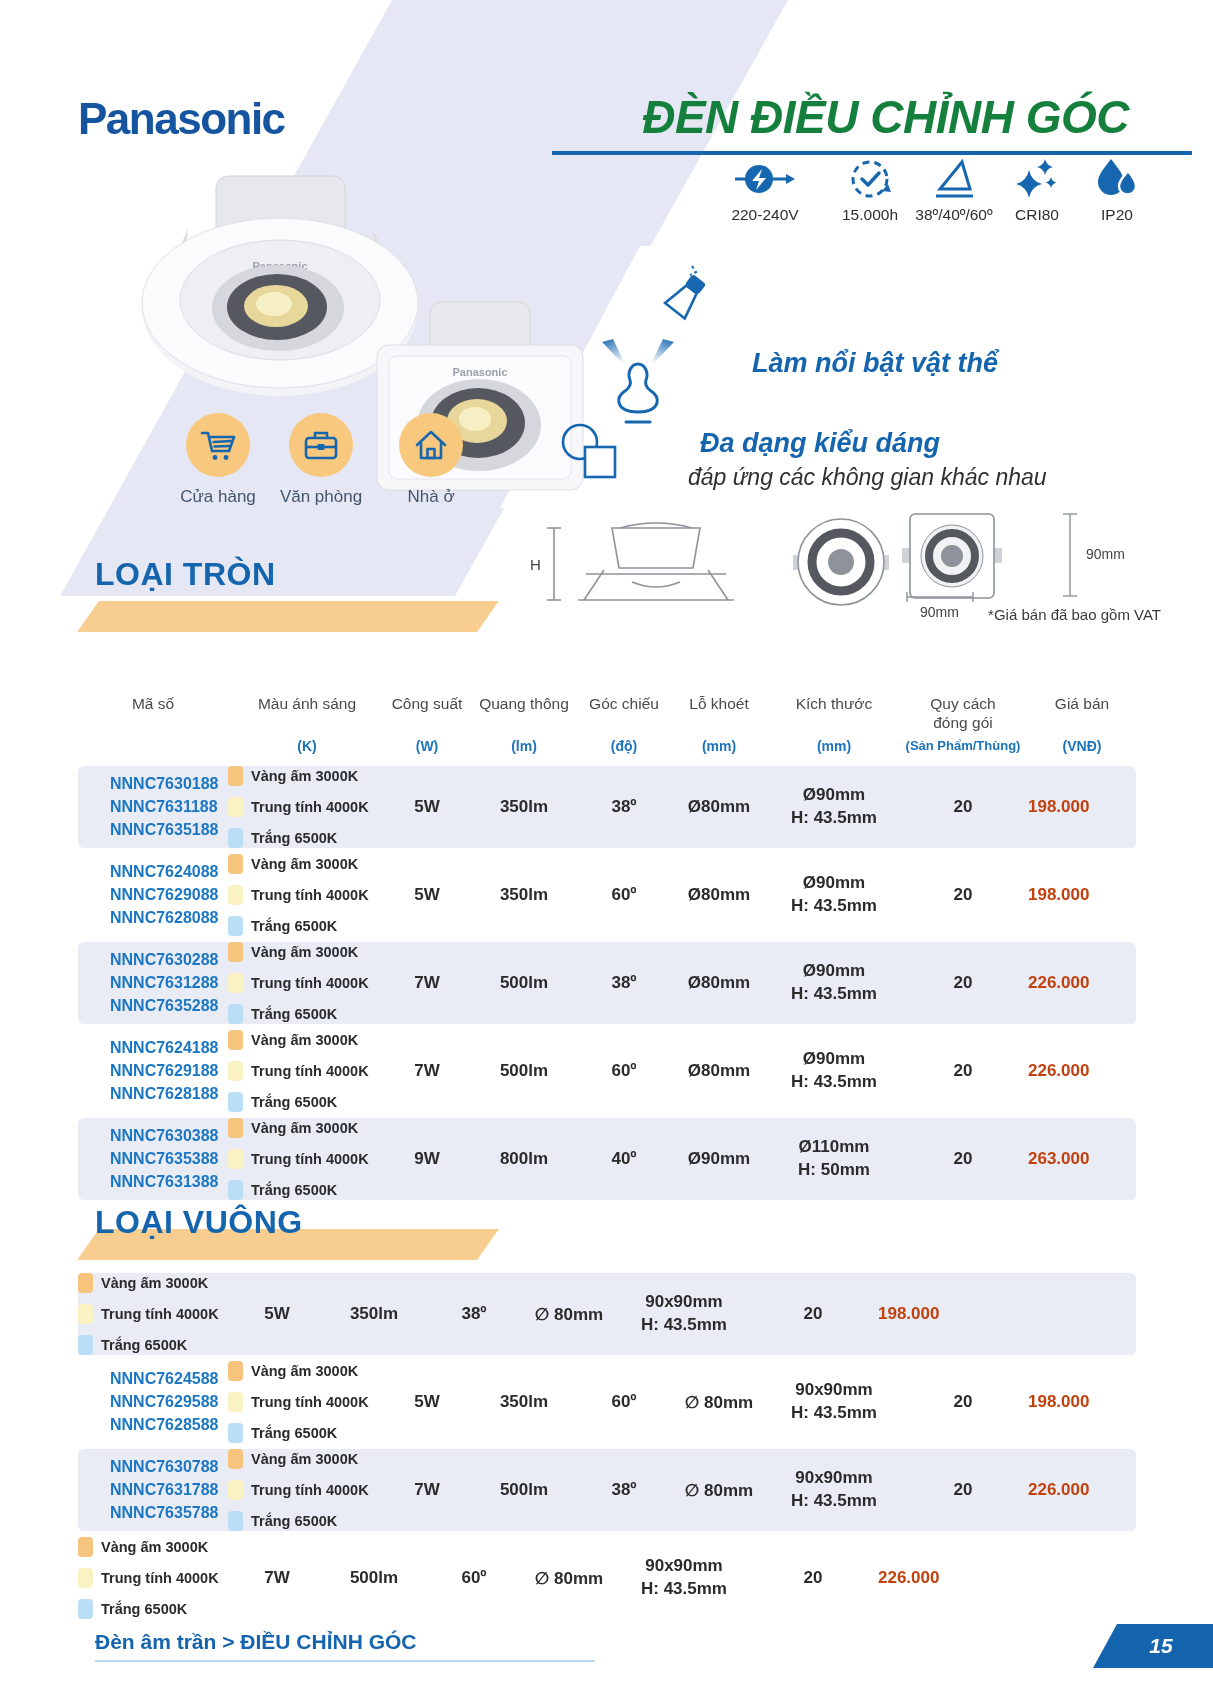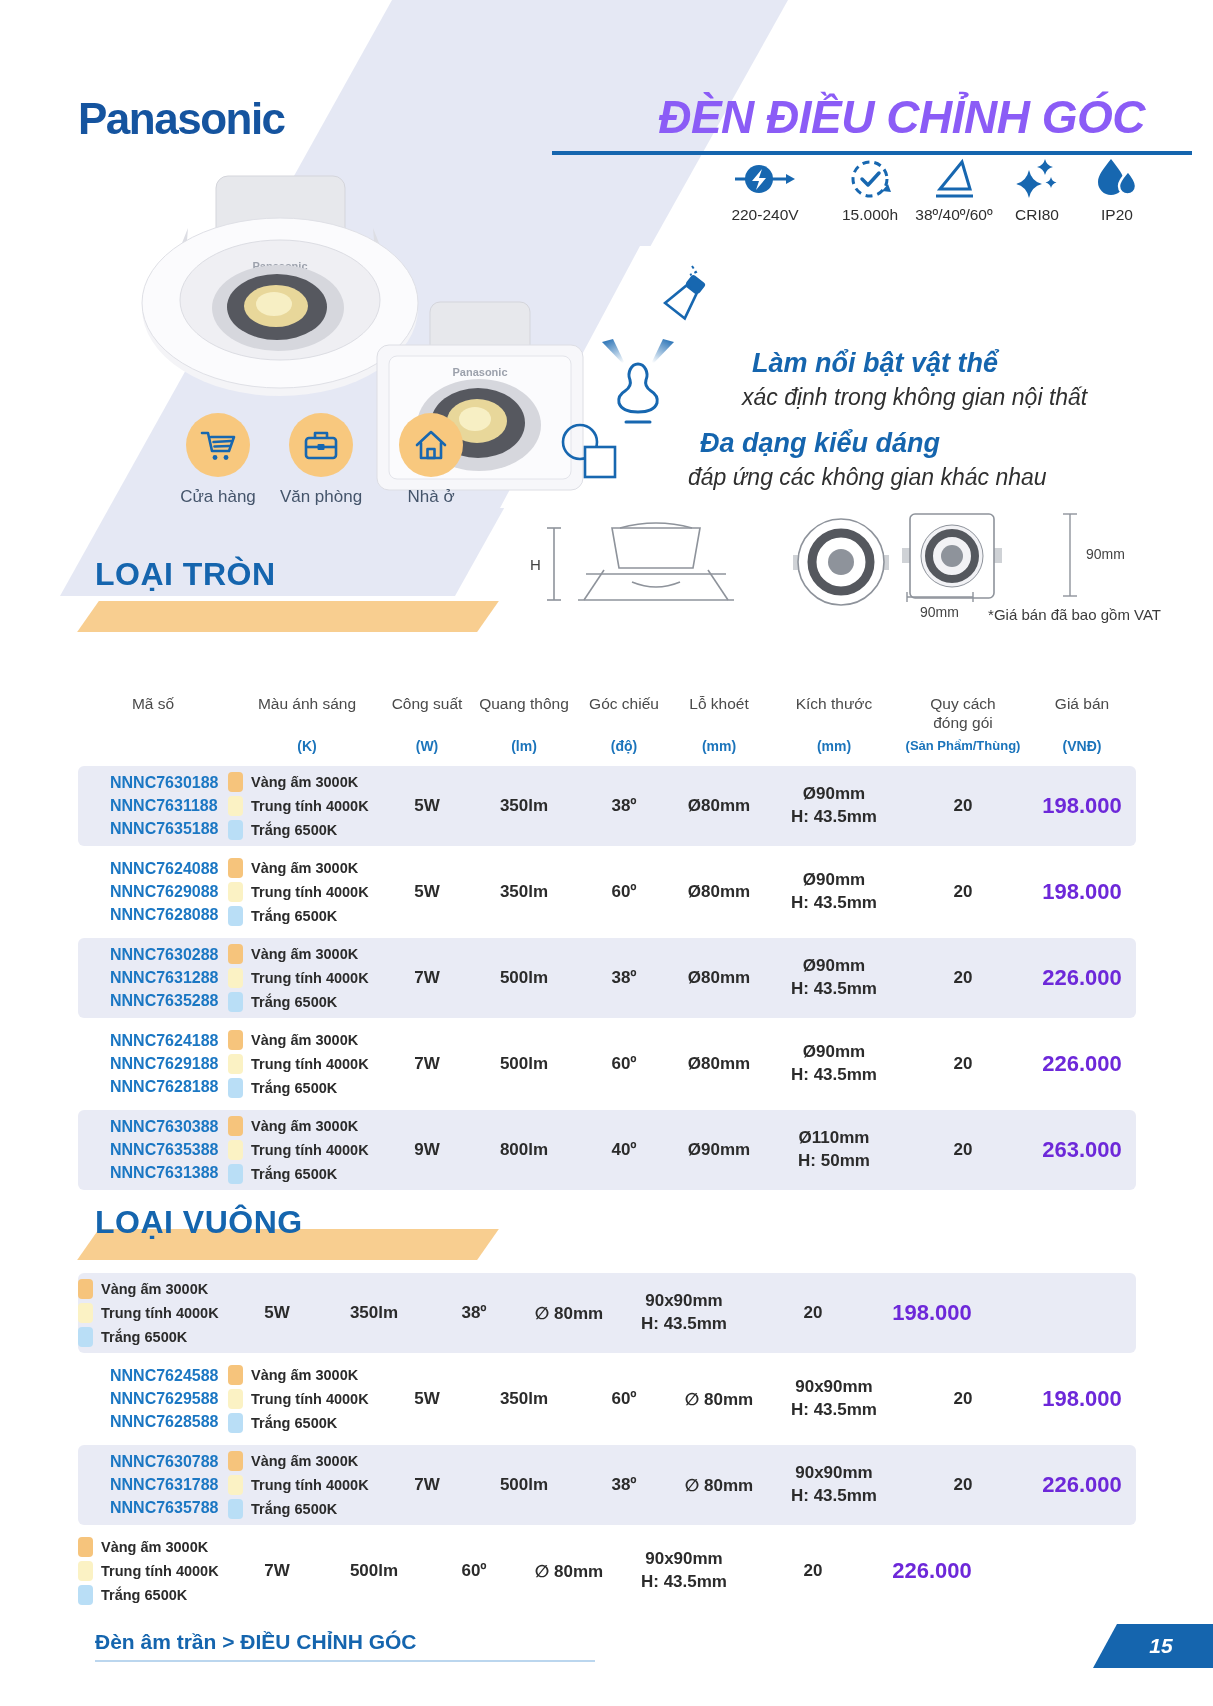--- a/index.html
+++ b/index.html
@@ -4,21 +4,21 @@
 <style>
   * { margin:0; padding:0; box-sizing:border-box; }
   body { background:#888; font-family:"Liberation Sans","DejaVu Sans",sans-serif; }
   .page { position:relative; width:1213px; height:1706px; background:#fff; margin:0 auto; overflow:hidden; }
 
   
   .bg-svg { position:absolute; left:0; top:0; }
 
   
   .logo { position:absolute; left:78px; top:94px; font-size:44px; font-weight:bold; color:#15549F; letter-spacing:-1.5px; }
-  .title { position:absolute; right:68px; top:90px; font-size:46px; font-weight:bold; font-style:italic; color:#8b5cf6; letter-spacing:-0.5px; white-space:nowrap; }
+  .title { position:absolute; right:84px; top:90px; font-size:46px; font-weight:bold; font-style:italic; color:#15803d; letter-spacing:-0.5px; white-space:nowrap; }
   .title-rule { position:absolute; left:552px; top:151px; width:640px; height:4px; background:#1565AE; }
 
   .spec { position:absolute; top:156px; width:120px; text-align:center; }
   .spec .ic { height:46px; display:flex; align-items:center; justify-content:center; }
   .spec .lb { margin-top:4px; font-size:15.5px; color:#2e2e2e; }
 
   
   .feat-title { position:absolute; font-size:27px; font-weight:bold; font-style:italic; color:#1565AE; white-space:nowrap; }
   .feat-sub { position:absolute; font-size:23px; font-style:italic; color:#2f2f2f; white-space:nowrap; }
   .feat-ic { position:absolute; }
@@ -41,27 +41,27 @@
   .hrow { display:flex; align-items:flex-start; }
   .hcell { text-align:center; font-size:15.5px; color:#4a4a4a; line-height:1.2; }
   .urow { display:flex; margin-top:6px; }
   .ucell { text-align:center; font-size:14px; font-weight:bold; color:#1B74BB; }
   .trow { display:flex; align-items:center; min-height:80px; border-radius:6px; margin-top:6px; }
   .trow.first { margin-top:12px; }
   .trow.shade { background:#E9EBF5; }
   .w-code{width:150px}.w-col{width:158px}.w-pow{width:82px}.w-lum{width:112px}.w-ang{width:88px}.w-cut{width:102px}.w-siz{width:128px}.w-pak{width:130px}.w-pri{width:108px}
   .t-code { padding-left:32px; display:flex; flex-direction:column; gap:5px; }
   .t-code div { font-size:16px; font-weight:bold; color:#1B77C3; }
-  .t-colors { display:flex; flex-direction:column; gap:4px; }
+  .t-colors { display:flex; flex-direction:column; gap:11px; }
   .copt { display:flex; align-items:center; gap:8px; }
   .sw { width:15px; height:20px; border-radius:4px; flex:0 0 auto; }
   .clabel { font-size:14.5px; font-weight:bold; color:#2b2b2b; white-space:nowrap; }
   .t-val { text-align:center; font-size:17px; font-weight:bold; color:#2b2b2b; }
   .t-size div { line-height:1.35; }
-  .t-price { text-align:center; font-size:22px; font-weight:bold; color:#6d28d9; }
+  .t-price { text-align:left; font-size:17px; font-weight:bold; color:#c2410c; }
 
   
   .crumb { position:absolute; left:95px; top:1630px; font-size:21px; font-weight:bold; color:#1565AE; }
   .crumb-rule { position:absolute; left:95px; top:1660px; width:500px; height:2px; background:#BBD6EE; }
   .page-badge { position:absolute; right:0; top:1624px; width:120px; height:44px; background:#1565AE; clip-path:polygon(24px 0,120px 0,120px 44px,0 44px); display:flex; align-items:center; justify-content:center; }
   .page-badge span { color:#fff; font-size:21px; font-weight:bold; padding-left:16px;font-style:italic; }
 </style>
 </head>
 <body>
 
@@ -208,21 +208,20 @@
             <stop offset="1" stop-color="#1767B0" stop-opacity="0"></stop>
         </linearGradient>
       </defs>
       <polygon points="6,4 17,1 31,30" fill="url(#bm1)"></polygon>
       <polygon points="78,4 67,1 53,30" fill="url(#bm2)"></polygon>
       <path d="M34 42 a9 11 0 1 1 16 0 c-1.5 5 0.5 8 5 11 c5 3 7 7 6 12 c-2 6 -8 9 -19 9 c-11 0 -17 -3 -19 -9 c-1 -5 1 -9 6 -12 c4.5 -3 6.5 -6 5 -11 z" fill="none" stroke="#1767B0" stroke-width="3" stroke-linejoin="round"></path>
       <path d="M30 84 h24" stroke="#1767B0" stroke-width="3" stroke-linecap="round"></path>
     </svg>
   </div>
   <div class="feat-title" style="left:752px;top:348px">Làm nổi bật vật thể</div>
-  <div class="feat-sub" style="left:742px;top:384px">xác định trong không gian nội thất</div>
 
   <div class="feat-ic" style="left:556px;top:420px">
     <svg width="68" height="66" viewBox="0 0 68 66">
       <circle cx="24" cy="22" r="17" fill="none" stroke="#1767B0" stroke-width="2.6"></circle>
       <rect x="29" y="27" width="30" height="30" fill="#fff" stroke="#1767B0" stroke-width="2.6"></rect>
     </svg>
   </div>
   <div class="feat-title" style="left:700px;top:428px">Đa dạng kiểu dáng</div>
   <div class="feat-sub" style="left:688px;top:464px">đáp ứng các không gian khác nhau</div>
 

